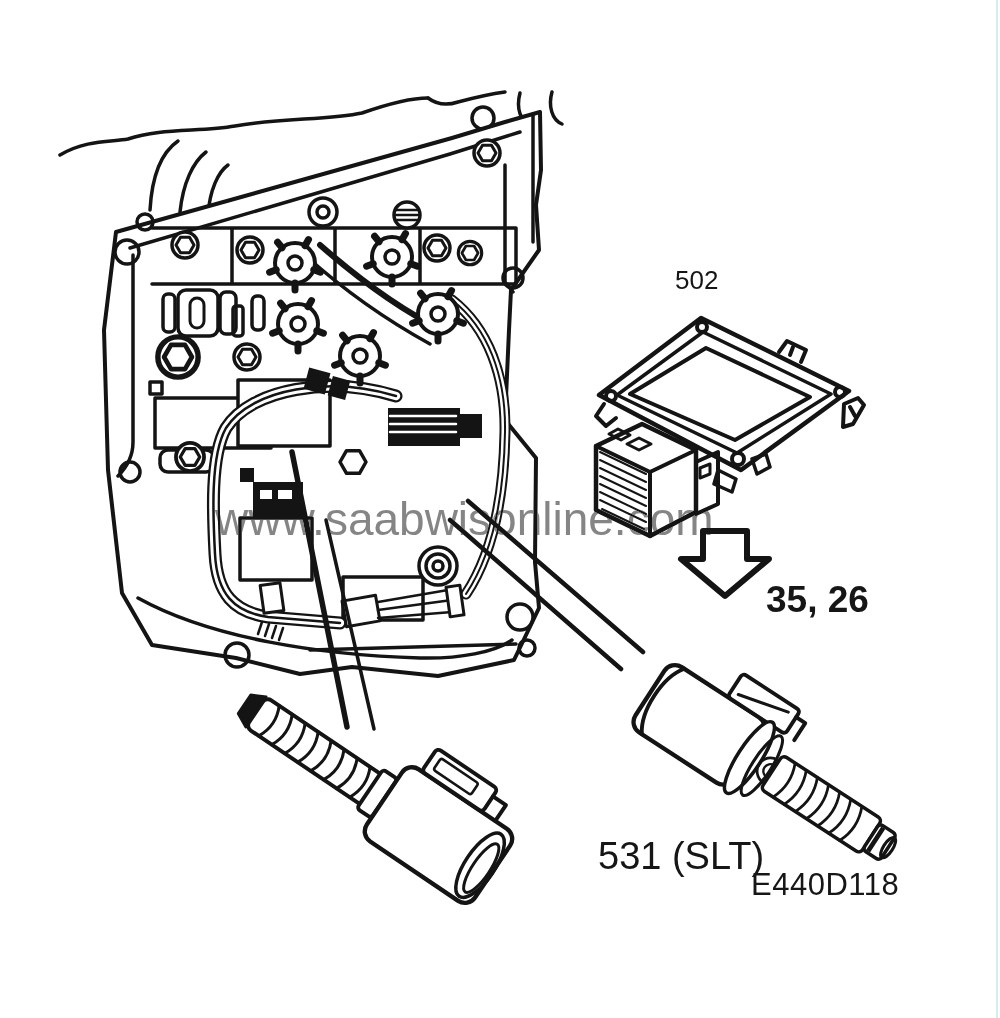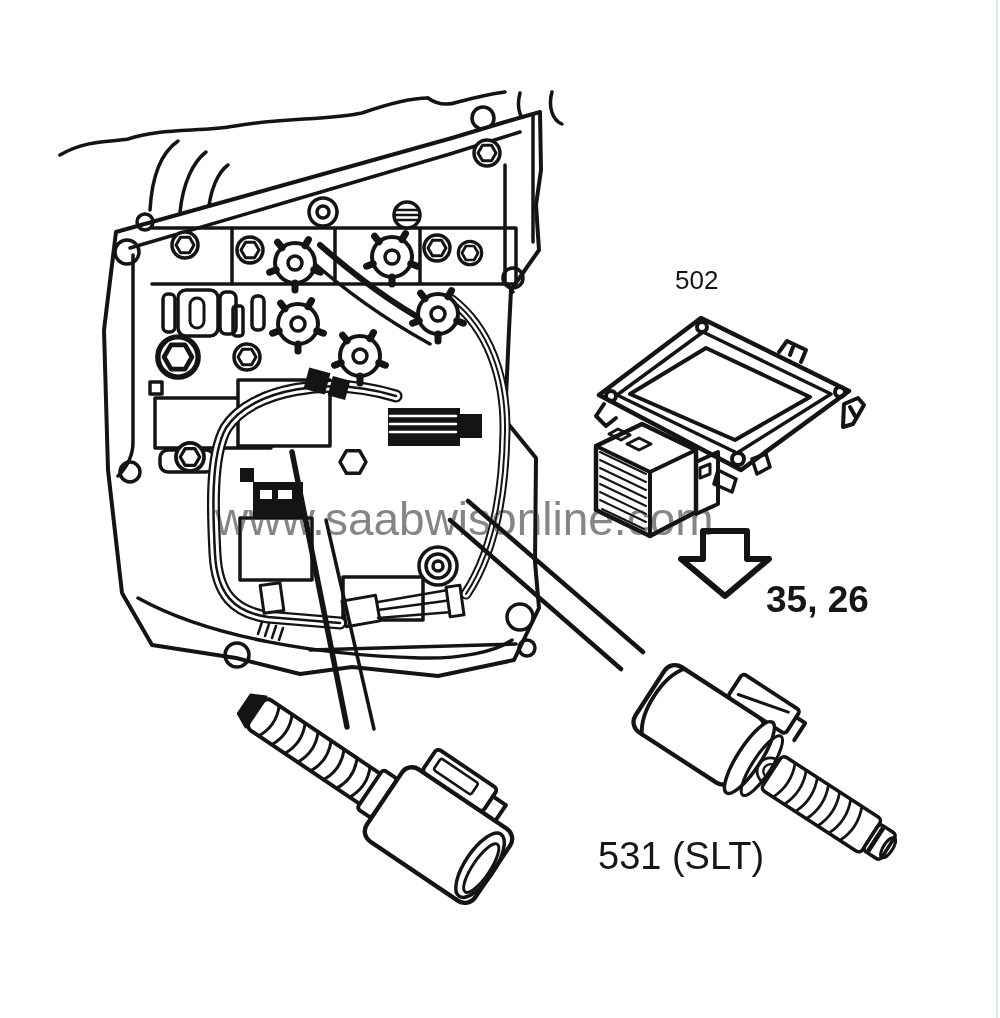--- a/index.html
+++ b/index.html
@@ -212,15 +212,16 @@
     <rect x="338" y="-20" width="26" height="40" rx="5" stroke-width="4.5"></rect>
     <rect x="342" y="-18" width="6" height="36" fill="#141414" stroke="none"></rect>
     <ellipse cx="364" cy="0" rx="6" ry="15" fill="none" stroke-width="4"></ellipse>
   </g>
 </svg>
 
 <div class="wm">www.saabwisonline.com</div>
 <div class="lbl lbl-502">502</div>
 <div class="lbl lbl-pos">35, 26</div>
 <div class="lbl lbl-slt">531 (SLT)</div>
+<div class="lbl lbl-code">E440D118</div>
 <div class="edge"></div>
 
 </div>
 
 </body></html>

